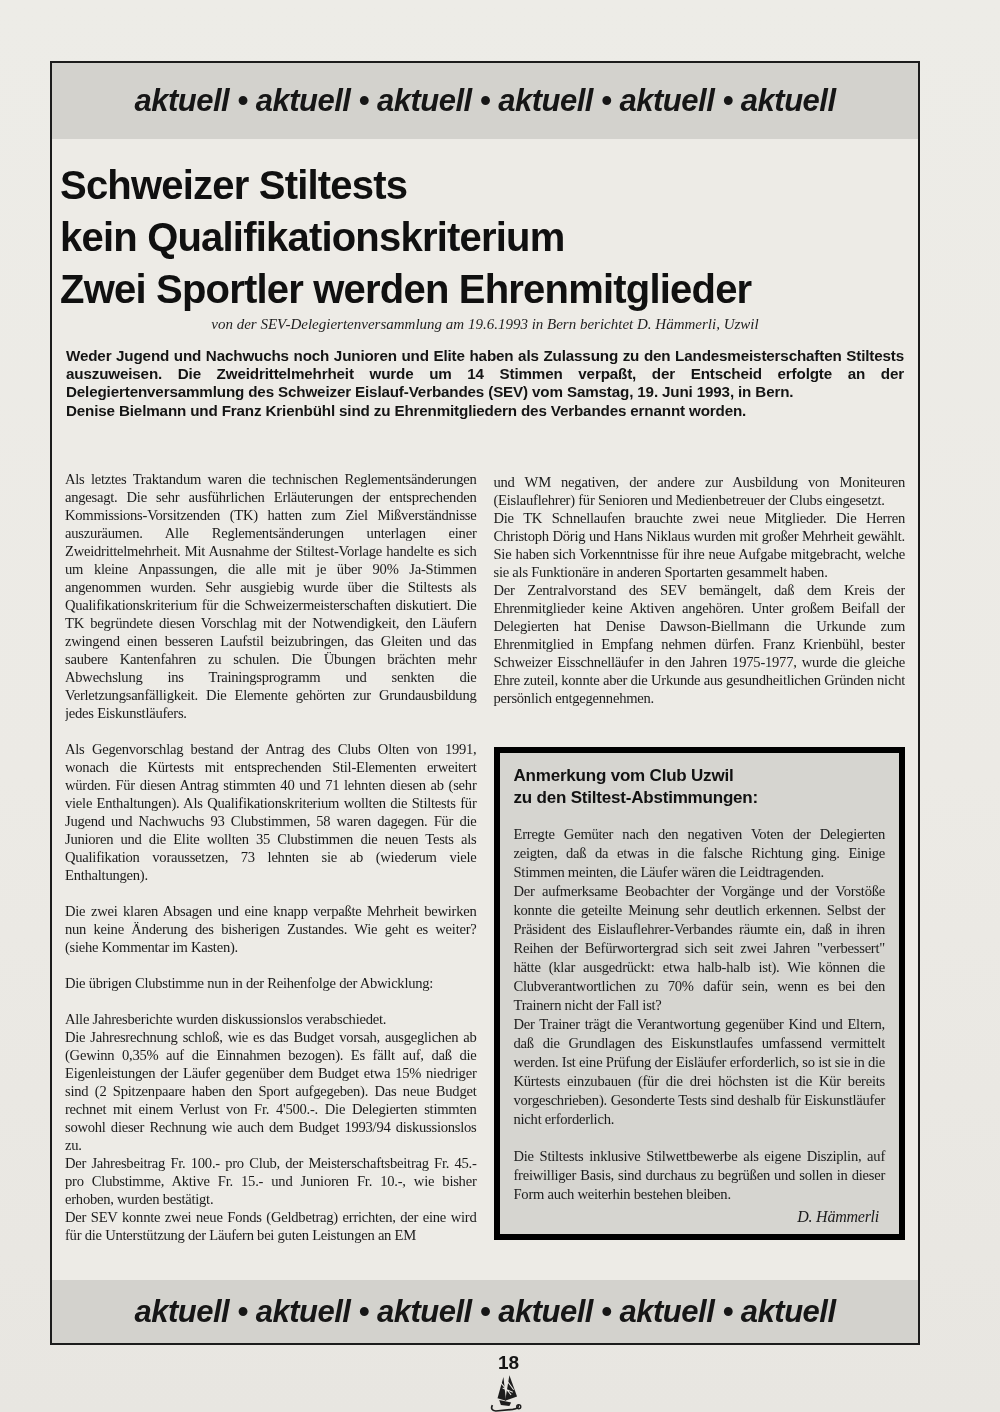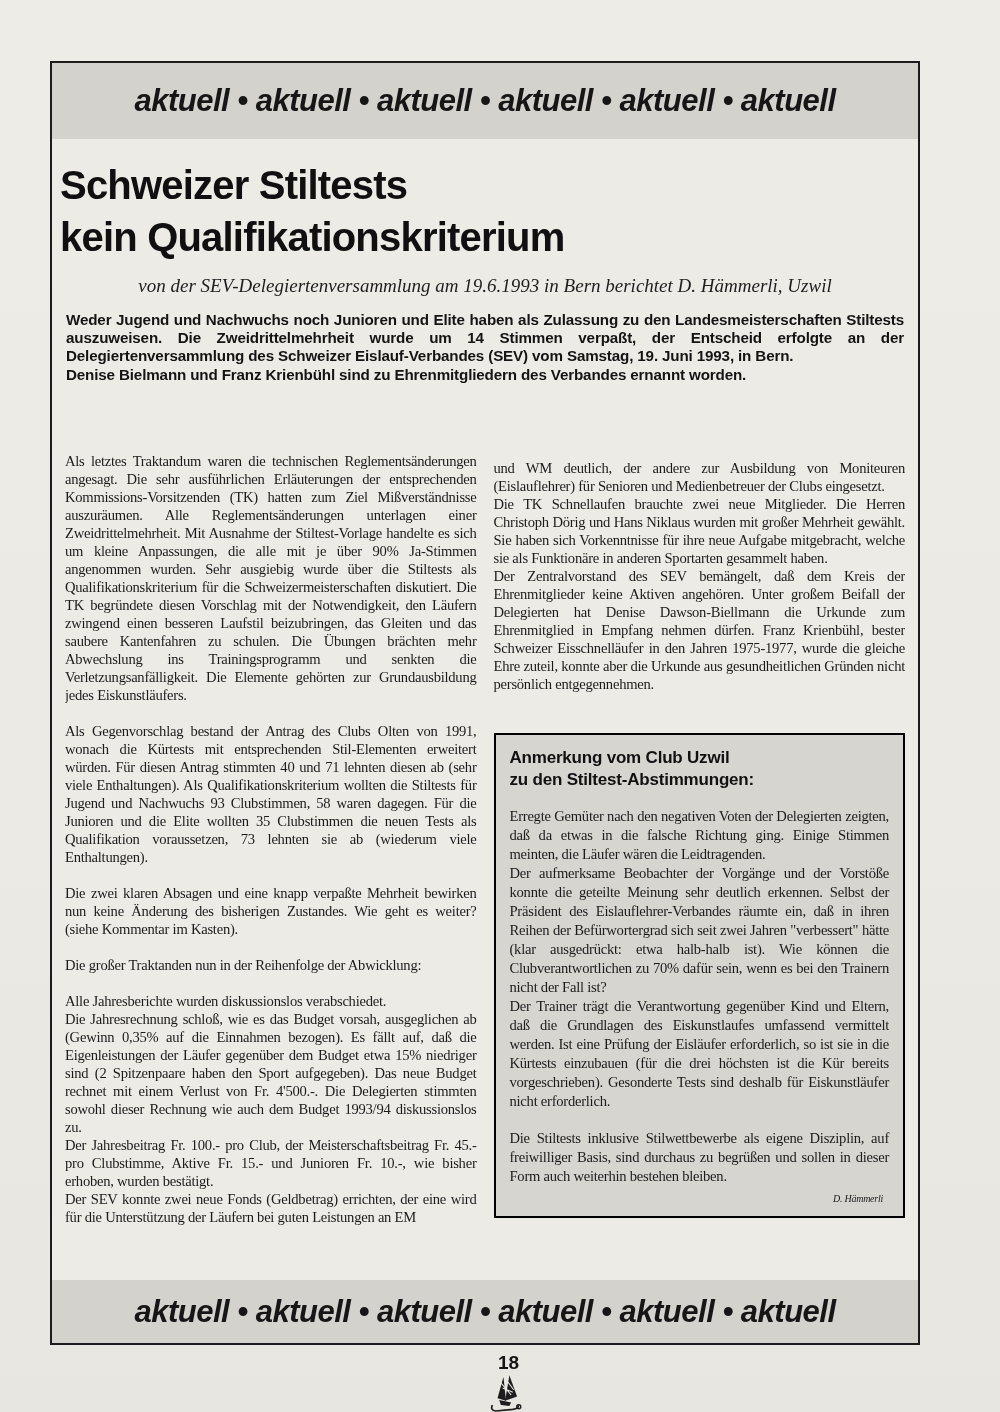--- a/index.html
+++ b/index.html
@@ -6,76 +6,77 @@
   body{width:1000px;height:1412px;background:#e9e8e3;font-family:"Liberation Serif",serif;}
   .scan{position:relative;width:1000px;height:1412px;background:linear-gradient(180deg,#edece7 0%,#eceae5 55%,#e8e6e1 100%);overflow:hidden;}
   .frame{position:absolute;left:50px;top:61px;width:866px;height:1280px;border:2px solid #1c1c1c;display:flex;flex-direction:column;overflow:hidden;background:#edebe6;}
   .band{background:#d3d2cd;color:#161616;display:flex;align-items:center;justify-content:center;
         font-family:"Liberation Sans",sans-serif;font-weight:bold;font-style:italic;font-size:31px;letter-spacing:-0.5px;flex:0 0 auto;}
   .band-top{height:76px;}
   .band-bottom{height:63px;margin-top:auto;}
   .title{margin:20px 8px 0;font-family:"Liberation Sans",sans-serif;font-weight:bold;
          font-size:40px;line-height:52px;letter-spacing:-0.8px;color:#101010;}
   .title .tl{display:block;}
-  .byline{margin-top:12px;text-align:center;font-style:italic;font-size:19px;color:#1e1e1e;}
+  .byline{margin-top:1px;text-align:center;font-style:italic;font-size:15px;color:#1e1e1e;}
   .lead{margin:14px 14px 0;}
   .lead p{margin:0;font-family:"Liberation Sans",sans-serif;font-weight:bold;font-size:15.2px;line-height:18.2px;
           text-align:justify;color:#141414;letter-spacing:-0.15px;}
   .columns{display:flex;gap:17px;margin:14px 13px 0;flex:1 1 auto;overflow:hidden;align-items:center;}
   .col{flex:1 1 0;font-size:14.6px;line-height:18px;text-align:justify;color:#1b1b1b;letter-spacing:-0.25px;hyphens:auto;}
   .body-p{margin:0;}
   .body-p.gap{margin-top:18px;}
-  .note-box{margin-top:40px;border:2px solid #000000;background:#d6d5d0;padding:12px 14px 8px;}
+  .note-box{margin-top:40px;border:6px solid #000000;background:#d6d5d0;padding:12px 14px 8px;}
   .note-heading{font-family:"Liberation Sans",sans-serif;font-weight:bold;font-size:17px;line-height:22px;color:#111;margin-bottom:16px;letter-spacing:-0.2px;}
   .note-heading span{display:block;}
   .note-p{margin:0;font-size:14.6px;line-height:19px;text-align:justify;hyphens:auto;}
   .note-p.gap{margin-top:18px;}
-  .signature{text-align:right;font-style:italic;font-size:10px;margin-top:4px;padding-right:6px;color:#1b1b1b;}
+  .signature{text-align:right;font-style:italic;font-size:16px;margin-top:4px;padding-right:6px;color:#1b1b1b;}
   .footer{position:absolute;left:0;top:1352px;width:100%;height:46px;display:flex;align-items:center;flex-direction:column;}
   .pagenum{margin-left:17px;font-family:"Liberation Sans",sans-serif;font-weight:bold;font-size:19px;color:#141414;}
   .logo{margin-left:12px;flex:0 0 auto;}
   .issue{margin-left:9px;font-family:"Liberation Sans",sans-serif;font-size:17.5px;letter-spacing:-0.3px;color:#222;}
 </style>
 </head>
 <body>
 
 <div class="scan">
   <div class="frame">
 
     <div class="band band-top">
       <span>aktuell • aktuell • aktuell • aktuell • aktuell • aktuell</span>
     </div>
 
     <h1 class="title">
       <span class="tl">Schweizer Stiltests</span>
       <span class="tl">kein Qualifikationskriterium</span>
+      <span class="tl">Zwei Sportler werden Ehrenmitglieder</span>
     </h1>
 
     <div class="byline">von der SEV-Delegiertenversammlung am 19.6.1993 in Bern berichtet D. Hämmerli, Uzwil</div>
 
     <div class="lead">
       <p>Weder Jugend und Nachwuchs noch Junioren und Elite haben als Zulassung zu den Landesmeisterschaften Stiltests auszuweisen. Die Zweidrittelmehrheit wurde um 14 Stimmen verpaßt, der Entscheid erfolgte an der Delegiertenversammlung des Schweizer Eislauf-Verbandes (SEV) vom Samstag, 19. Juni 1993, in Bern.</p>
       <p>Denise Bielmann und Franz Krienbühl sind zu Ehrenmitgliedern des Verbandes ernannt worden.</p>
     </div>
 
     <div class="columns">
 
       <div class="col">
         <p class="body-p">Als letztes Traktandum waren die technischen Reglementsänderungen angesagt. Die sehr ausführlichen Erläuterungen der entsprechenden Kommissions-Vorsitzenden (TK) hatten zum Ziel Mißverständnisse auszuräumen. Alle Reglementsänderungen unterlagen einer Zweidrittelmehrheit. Mit Ausnahme der Stiltest-Vorlage handelte es sich um kleine Anpassungen, die alle mit je über 90% Ja-Stimmen angenommen wurden. Sehr ausgiebig wurde über die Stiltests als Qualifikationskriterium für die Schweizermeisterschaften diskutiert. Die TK begründete diesen Vorschlag mit der Notwendigkeit, den Läufern zwingend einen besseren Laufstil beizubringen, das Gleiten und das saubere Kantenfahren zu schulen. Die Übungen brächten mehr Abwechslung ins Trainingsprogramm und senkten die Verletzungsanfälligkeit. Die Elemente gehörten zur Grundausbildung jedes Eiskunstläufers.</p>
         <p class="body-p gap">Als Gegenvorschlag bestand der Antrag des Clubs Olten von 1991, wonach die Kürtests mit entsprechenden Stil-Elementen erweitert würden. Für diesen Antrag stimmten 40 und 71 lehnten diesen ab (sehr viele Enthaltungen). Als Qualifikationskriterium wollten die Stiltests für Jugend und Nachwuchs 93 Clubstimmen, 58 waren dagegen. Für die Junioren und die Elite wollten 35 Clubstimmen die neuen Tests als Qualifikation voraussetzen, 73 lehnten sie ab (wiederum viele Enthaltungen).</p>
         <p class="body-p gap">Die zwei klaren Absagen und eine knapp verpaßte Mehrheit bewirken nun keine Änderung des bisherigen Zustandes. Wie geht es weiter? (siehe Kommentar im Kasten).</p>
-        <p class="body-p gap">Die großer Traktanden nun in der Reihenfolge der Abwicklung:</p>
+        <p class="body-p gap">Die übrigen Clubstimme nun in der Reihenfolge der Abwicklung:</p>
         <p class="body-p gap">Alle Jahresberichte wurden diskussionslos verabschiedet.</p>
         <p class="body-p">Die Jahresrechnung schloß, wie es das Budget vorsah, ausgeglichen ab (Gewinn 0,35% auf die Einnahmen bezogen). Es fällt auf, daß die Eigenleistungen der Läufer gegenüber dem Budget etwa 15% niedriger sind (2 Spitzenpaare haben den Sport aufgegeben). Das neue Budget rechnet mit einem Verlust von Fr. 4'500.-. Die Delegierten stimmten sowohl dieser Rechnung wie auch dem Budget 1993/94 diskussionslos zu.</p>
         <p class="body-p">Der Jahresbeitrag Fr. 100.- pro Club, der Meisterschaftsbeitrag Fr. 45.- pro Clubstimme, Aktive Fr. 15.- und Junioren Fr. 10.-, wie bisher erhoben, wurden bestätigt.</p>
         <p class="body-p">Der SEV konnte zwei neue Fonds (Geldbetrag) errichten, der eine wird für die Unterstützung der Läufern bei guten Leistungen an EM</p>
       </div>
 
       <div class="col">
-        <p class="body-p">und WM deutlich, der andere zur Ausbildung von Moniteuren (Eislauflehrer) für Senioren und Medienbetreuer der Clubs eingesetzt.</p>
+        <p class="body-p">und WM negativen, der andere zur Ausbildung von Moniteuren (Eislauflehrer) für Senioren und Medienbetreuer der Clubs eingesetzt.</p>
         <p class="body-p">Die TK Schnellaufen brauchte zwei neue Mitglieder. Die Herren Christoph Dörig und Hans Niklaus wurden mit großer Mehrheit gewählt. Sie haben sich Vorkenntnisse für ihre neue Aufgabe mitgebracht, welche sie als Funktionäre in anderen Sportarten gesammelt haben.</p>
         <p class="body-p">Der Zentralvorstand des SEV bemängelt, daß dem Kreis der Ehrenmitglieder keine Aktiven angehören. Unter großem Beifall der Delegierten hat Denise Dawson-Biellmann die Urkunde zum Ehrenmitglied in Empfang nehmen dürfen. Franz Krienbühl, bester Schweizer Eisschnelläufer in den Jahren 1975-1977, wurde die gleiche Ehre zuteil, konnte aber die Urkunde aus gesundheitlichen Gründen nicht persönlich entgegennehmen.</p>
 
         <div class="note-box">
           <div class="note-heading">
             <span>Anmerkung vom Club Uzwil</span>
             <span>zu den Stiltest-Abstimmungen:</span>
           </div>
           <p class="note-p">Erregte Gemüter nach den negativen Voten der Delegierten zeigten, daß da etwas in die falsche Richtung ging. Einige Stimmen meinten, die Läufer wären die Leidtragenden.</p>
           <p class="note-p">Der aufmerksame Beobachter der Vorgänge und der Vorstöße konnte die geteilte Meinung sehr deutlich erkennen. Selbst der Präsident des Eislauflehrer-Verbandes räumte ein, daß in ihren Reihen der Befürwortergrad sich seit zwei Jahren "verbessert" hätte (klar ausgedrückt: etwa halb-halb ist). Wie können die Clubverantwortlichen zu 70% dafür sein, wenn es bei den Trainern nicht der Fall ist?</p>

